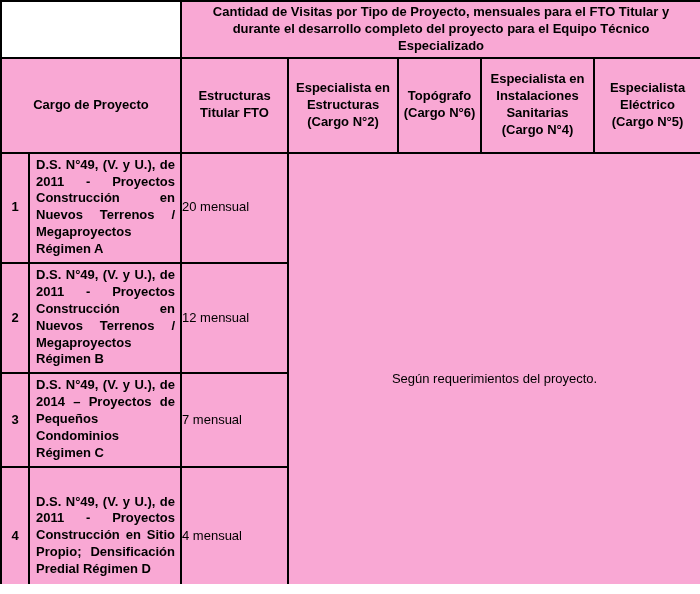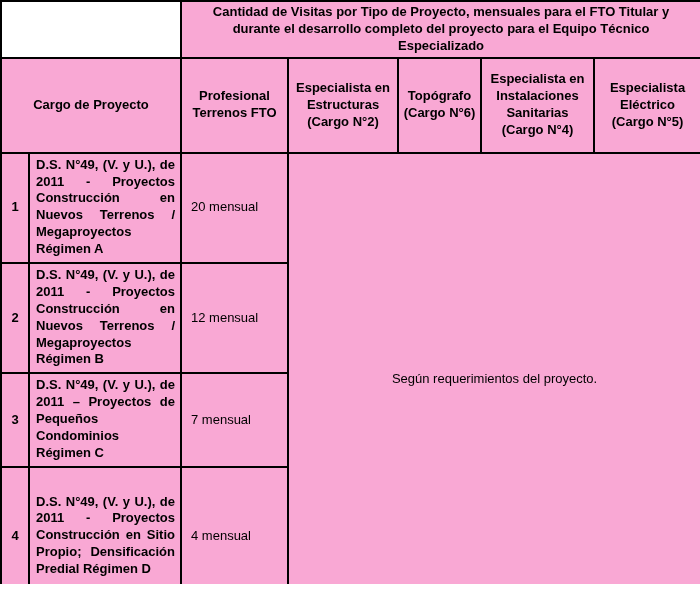--- a/index.html
+++ b/index.html
@@ -53,21 +53,20 @@
   }
   td.desc {
     font-weight: bold;
     text-align: justify;
     padding: 3px 5px 4px 6px;
     line-height: 1.32;
   }
   td.val {
     font-weight: normal;
     text-align: left;
-    padding-left: 9px;
   }
   td.note {
     font-weight: normal;
     text-align: center;
     padding: 4px 10px;
     font-size: 13.5px;
   }
 </style>
 </head>
 <body>
@@ -85,21 +84,21 @@
     </colgroup>
 
     <tbody>
         <tr class="r-title">
       <td class="corner-cell" colspan="2"></td>
       <td class="title-cell" colspan="5">Cantidad de Visitas por Tipo de Proyecto, mensuales para el FTO Titular y durante el desarrollo completo del proyecto para el Equipo Técnico Especializado</td>
     </tr>
 
     <tr class="r-head">
       <td class="hdr" colspan="2">Cargo de Proyecto</td>
-      <td class="hdr">Profesional Terrenos FTO</td>
+      <td class="hdr">Estructuras Titular FTO</td>
       <td class="hdr">Especialista en Estructuras (Cargo N°2)</td>
       <td class="hdr">Topógrafo (Cargo N°6)</td>
       <td class="hdr">Especialista en Instalaciones Sanitarias (Cargo N°4)</td>
       <td class="hdr">Especialista Eléctrico (Cargo N°5)</td>
     </tr>
 
     <tr class="r-body1">
       <td class="num">1</td>
       <td class="desc">D.S. N°49, (V. y U.), de 2011 - Proyectos Construcción en Nuevos Terrenos / Megaproyectos Régimen A</td>
       <td class="val">20 mensual</td>
@@ -107,21 +106,21 @@
     </tr>
 
     <tr class="r-body2">
       <td class="num">2</td>
       <td class="desc">D.S. N°49, (V. y U.), de 2011 - Proyectos Construcción en Nuevos Terrenos / Megaproyectos Régimen B</td>
       <td class="val">12 mensual</td>
     </tr>
 
     <tr class="r-body3">
       <td class="num">3</td>
-      <td class="desc">D.S. N°49, (V. y U.), de 2011 – Proyectos de Pequeños Condominios Régimen C</td>
+      <td class="desc">D.S. N°49, (V. y U.), de 2014 – Proyectos de Pequeños Condominios Régimen C</td>
       <td class="val">7 mensual</td>
     </tr>
 
     <tr class="r-body4">
       <td class="num">4</td>
       <td class="desc">D.S. N°49, (V. y U.), de 2011 - Proyectos Construcción en Sitio Propio; Densificación Predial Régimen D</td>
       <td class="val">4 mensual</td>
     </tr>
   </tbody>
     </table>

